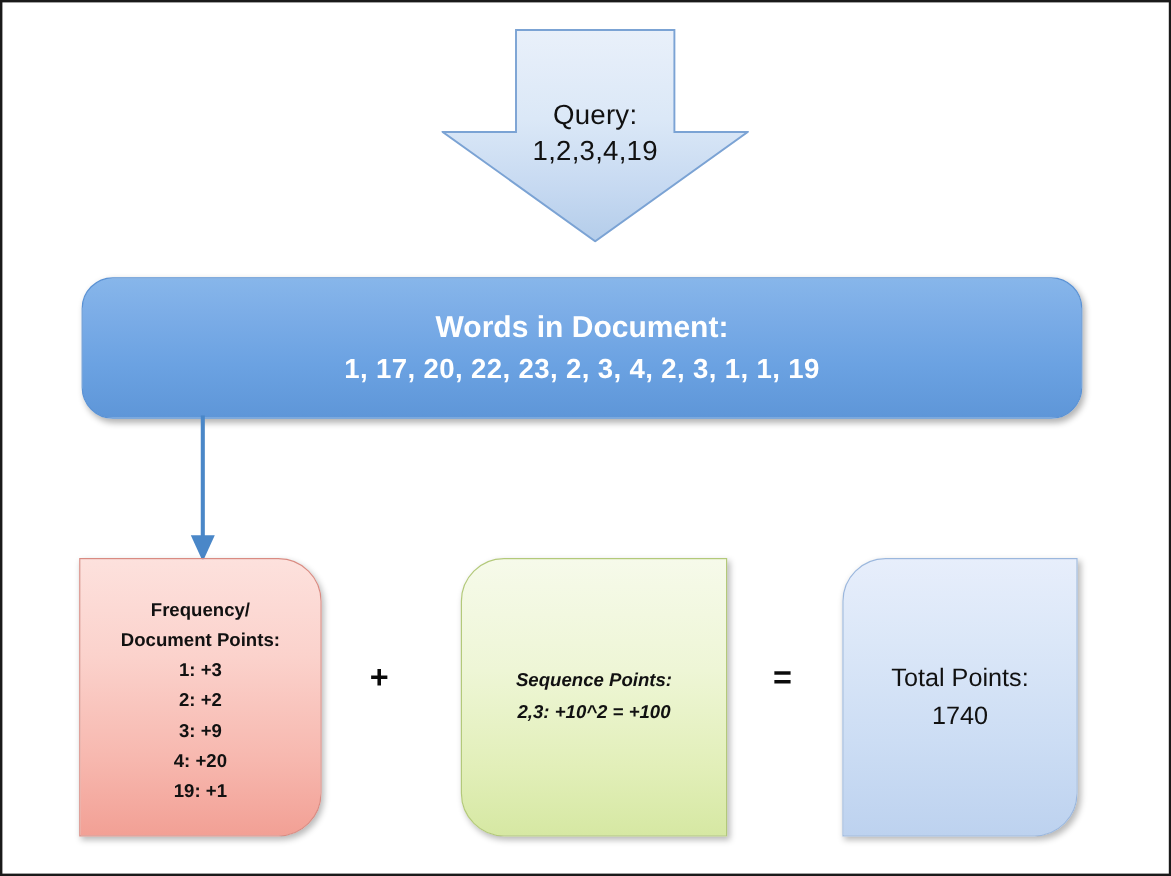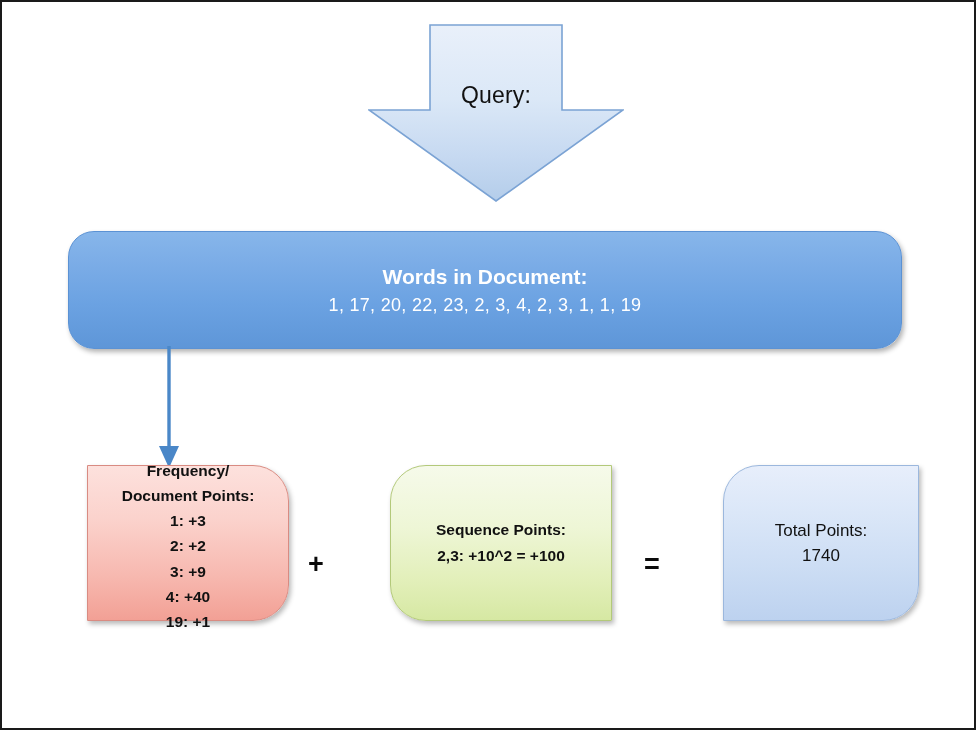--- a/index.html
+++ b/index.html
@@ -58,90 +58,90 @@
     border: 1px solid #5b92d4;
     box-sizing: border-box;
     box-shadow: 2px 3px 5px rgba(0,0,0,0.30);
     display: flex;
     flex-direction: column;
     align-items: center;
     justify-content: center;
     color: #ffffff;
   }
   .doc-bar-title {
-    font-size: 21px;
+    font-size: 25px;
     font-weight: bold;
     line-height: 1.45;
   }
   .doc-bar-words {
-    font-size: 18px;
-    font-weight: normal;
+    font-size: 23px;
+    font-weight: bold;
     line-height: 1.45;
     letter-spacing: 0.3px;
   }
 
   
   .connector {
     position: absolute;
     left: 150px;
     top: 344px;
     width: 34px;
     height: 124px;
   }
   .connector svg { display: block; width: 100%; height: 100%; }
 
   
   .fold-box {
     position: absolute;
     top: 463px;
-    height: 156px;
+    height: 232px;
     box-sizing: border-box;
     display: flex;
     flex-direction: column;
     align-items: center;
     justify-content: center;
     box-shadow: 2px 3px 5px rgba(0,0,0,0.28);
-    margin-left: 21px;
   }
 
   .freq-box {
     left: 64px;
     width: 202px;
     border-radius: 0 36px 36px 0;
     background: linear-gradient(to bottom, #fde1dd 0%, #fbd2cc 35%, #f7b8af 72%, #f2a095 100%);
     border: 1px solid #d98b82;
     padding-top: 6px;
   }
   .seq-box {
-    left: 367px;
+    left: 382px;
     width: 222px;
     border-radius: 36px 0 0 36px;
     background: linear-gradient(to bottom, #f6faea 0%, #eef6d6 40%, #e2efb9 75%, #d6e8a3 100%);
     border: 1px solid #b3c97a;
+    font-style: italic;
   }
   .total-box {
     left: 700px;
     width: 196px;
     border-radius: 36px 0 36px 0;
     background: linear-gradient(to bottom, #e7eefb 0%, #dbe7f8 30%, #ccddf4 66%, #bdd2ef 100%);
     border: 1px solid #9bb7dd;
   }
 
   .box-line {
     color: #111111;
     font-size: 15.5px;
     font-weight: bold;
     line-height: 1.62;
     text-align: center;
     white-space: nowrap;
   }
   .seq-box .box-line { font-size: 15.5px; line-height: 1.7; }
   .total-line {
     color: #111111;
-    font-size: 17px;
+    font-size: 21px;
     font-weight: normal;
     line-height: 1.5;
     text-align: left;
   }
 
   
   .operator {
     position: absolute;
     top: 549px;
     width: 34px;
@@ -166,20 +166,21 @@
           <stop offset="0%" stop-color="#e9f0fa"></stop>
           <stop offset="42%" stop-color="#dbe8f7"></stop>
           <stop offset="75%" stop-color="#c6d9f1"></stop>
           <stop offset="100%" stop-color="#b4cdea"></stop>
         </linearGradient>
       </defs>
       <polygon points="62,1 194,1 194,86 255,86 128,177 1,86 62,86" fill="url(#arrowGrad)" stroke="#7ba3d4" stroke-width="1.6"></polygon>
     </svg>
     <div class="query-arrow-text">
       <div>Query:</div>
+      <div>1,2,3,4,19</div>
     </div>
   </div>
 
   <div class="doc-bar">
     <div class="doc-bar-title">Words in Document:</div>
     <div class="doc-bar-words">1, 17, 20, 22, 23, 2, 3, 4, 2, 3, 1, 1, 19</div>
   </div>
 
   <div class="connector">
     <svg viewBox="0 0 34 124" xmlns="http://www.w3.org/2000/svg">
@@ -187,21 +188,21 @@
       <polygon points="17,122 7,100 27,100" fill="#4a87c8"></polygon>
     </svg>
   </div>
 
   <div class="fold-box freq-box">
     <div class="box-line">Frequency/</div>
     <div class="box-line">Document Points:</div>
     <div class="box-line">1: +3</div>
     <div class="box-line">2: +2</div>
     <div class="box-line">3: +9</div>
-    <div class="box-line">4: +40</div>
+    <div class="box-line">4: +20</div>
     <div class="box-line">19: +1</div>
   </div>
 
   <div class="operator op-plus">+</div>
 
   <div class="fold-box seq-box">
     <div class="box-line">Sequence Points:</div>
     <div class="box-line">2,3: +10^2 = +100</div>
   </div>
 

